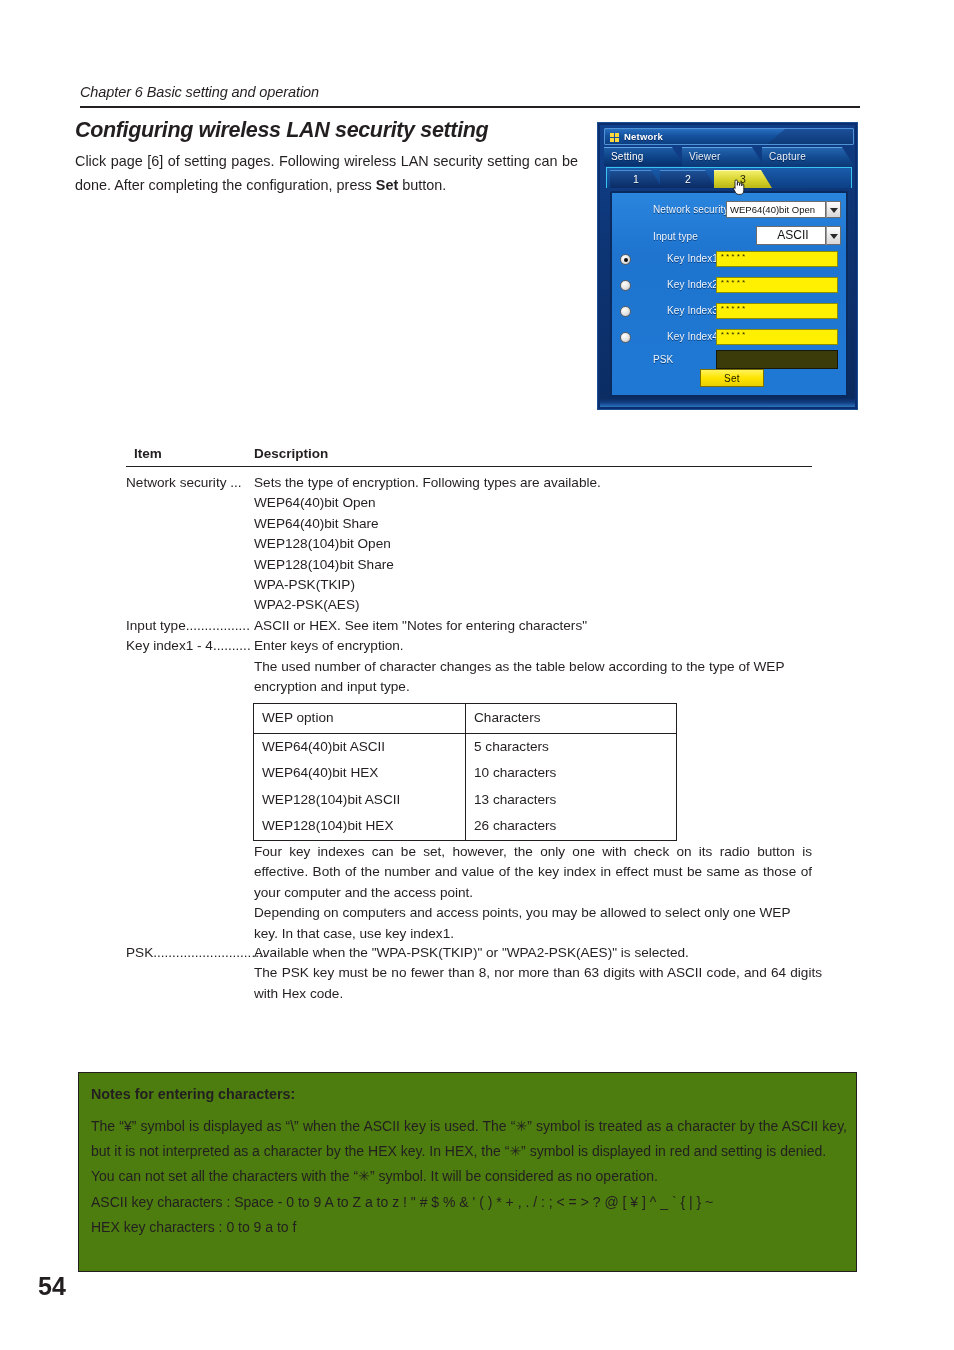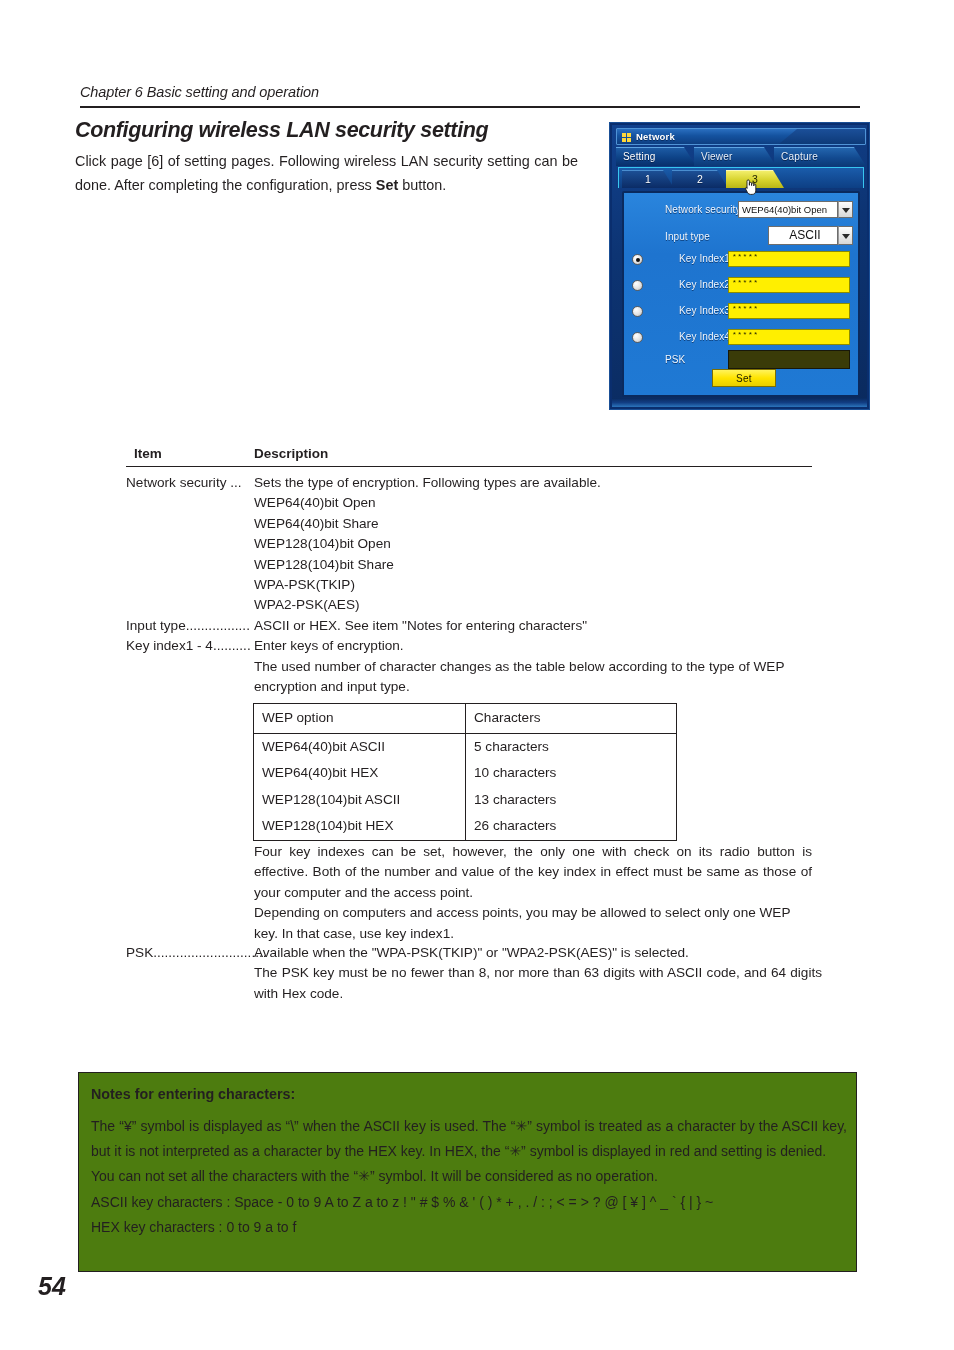--- a/index.html
+++ b/index.html
@@ -66,21 +66,20 @@
   
   .shot {
     position: absolute;
     left: 597px;
     top: 122px;
     width: 261px;
     height: 288px;
     background: #0a2e6e;
     border: 1px solid #1a4f96;
     padding: 2px;
-    margin-left: 12px;
   }
   .shot-inner {
     position: relative;
     width: 100%; height: 100%;
     background: linear-gradient(170deg,#11418e 0%, #0d3473 40%, #0a2a5e 100%);
     overflow: hidden;
   }
   
   .winbar {
     position: absolute;
@@ -392,21 +391,20 @@
   }
   .notes-body p { margin: 0; }
   .notes-body .justify { text-align: justify; }
 
   .pageno {
     position: absolute;
     left: 38px;
     top: 1272px;
     font-size: 25px;
     font-weight: bold;
-    font-style: italic;
     color: #231f20;
     text-align: center;
   }
 </style>
 </head>
 <body>
 
 <div class="page">
 
   <div class="runhead">Chapter 6 Basic setting and operation</div>

